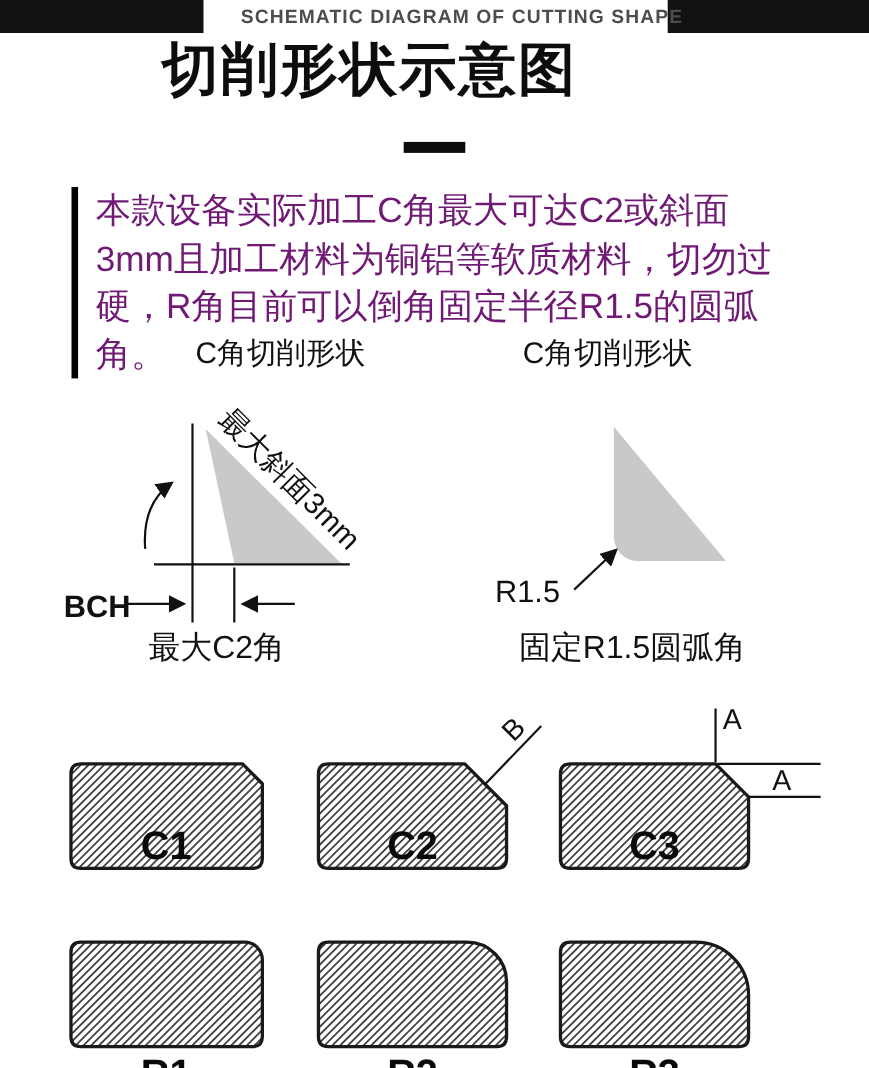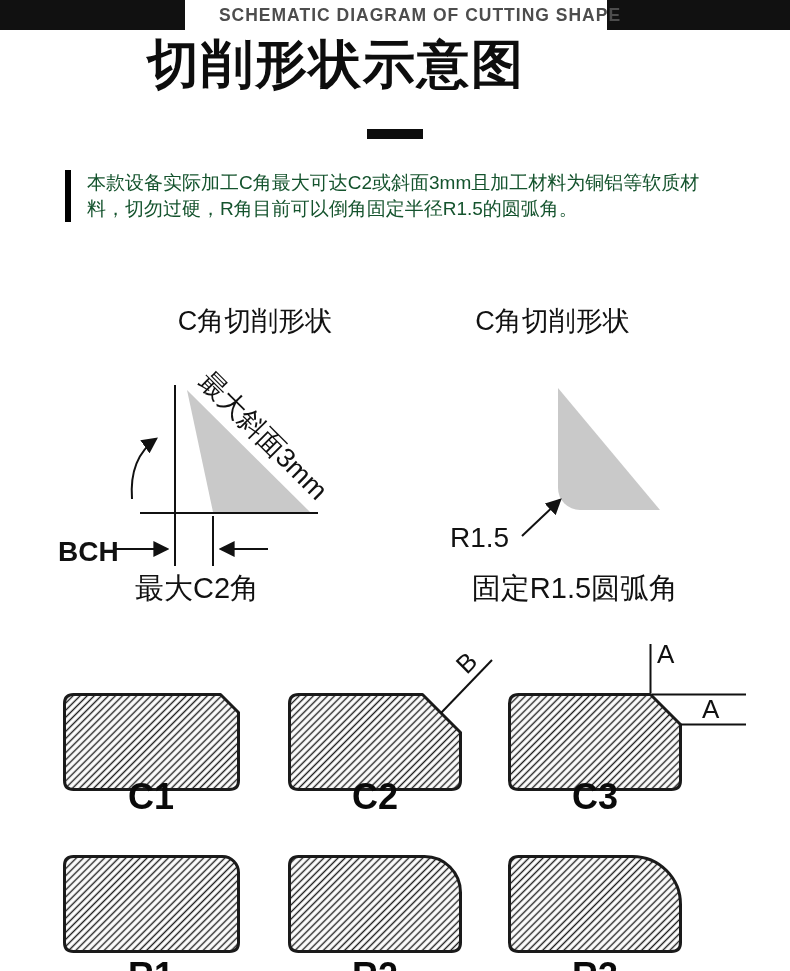--- a/index.html
+++ b/index.html
@@ -12,30 +12,30 @@
   .topbar-left { left:0; width:185px; }
   .topbar-right { left:607px; width:183px; }
   .topbar-title { top:0; left:0; width:790px; height:30px; line-height:31px; text-align:center;
     font-size:17.5px; font-weight:700; letter-spacing:1px; color:#4d4d4d;margin-left:25px; }
 
   .main-title { top:36px; left:0; width:672px; text-align:center; font-size:52px; font-weight:900;
     color:#0d0d0d; letter-spacing:2px; line-height:1.1; }
   .title-underline { top:129px; left:50%; transform:translateX(-50%); width:56px; height:10px; background:#0d0d0d; }
 
   .intro { top:170px; left:65px; width:662px; border-left:6px solid #000; padding-left:16px;
-    font-size:19px; line-height:1.36; color:#14532d; font-weight:500; }
+    font-size:32px; line-height:1.36; color:#701a75; font-weight:500; }
 
   .section-title { top:303px; font-size:27px; font-weight:500; color:#111; text-align:center; }
   .section-title.c { left:95px; width:320px; }
   .section-title.r { left:420px; width:265px; }
 
   svg text { font-family:"Liberation Sans","DejaVu Sans",sans-serif; fill:#111; }
 
   .grid-label { font-size:36px; font-weight:700; color:#0a0a0a; text-align:center; width:120px; }
-  .label-row-c { top:776px; }
+  .label-row-c { top:748px; }
   .label-row-r { top:955px; }
   .gl-1 { left:91px; } .gl-2 { left:315px; } .gl-3 { left:535px; }
 </style>
 </head>
 <body>
 
 <div class="page">
 
   <svg width="0" height="0" style="position:absolute" aria-hidden="true">
     <defs>

